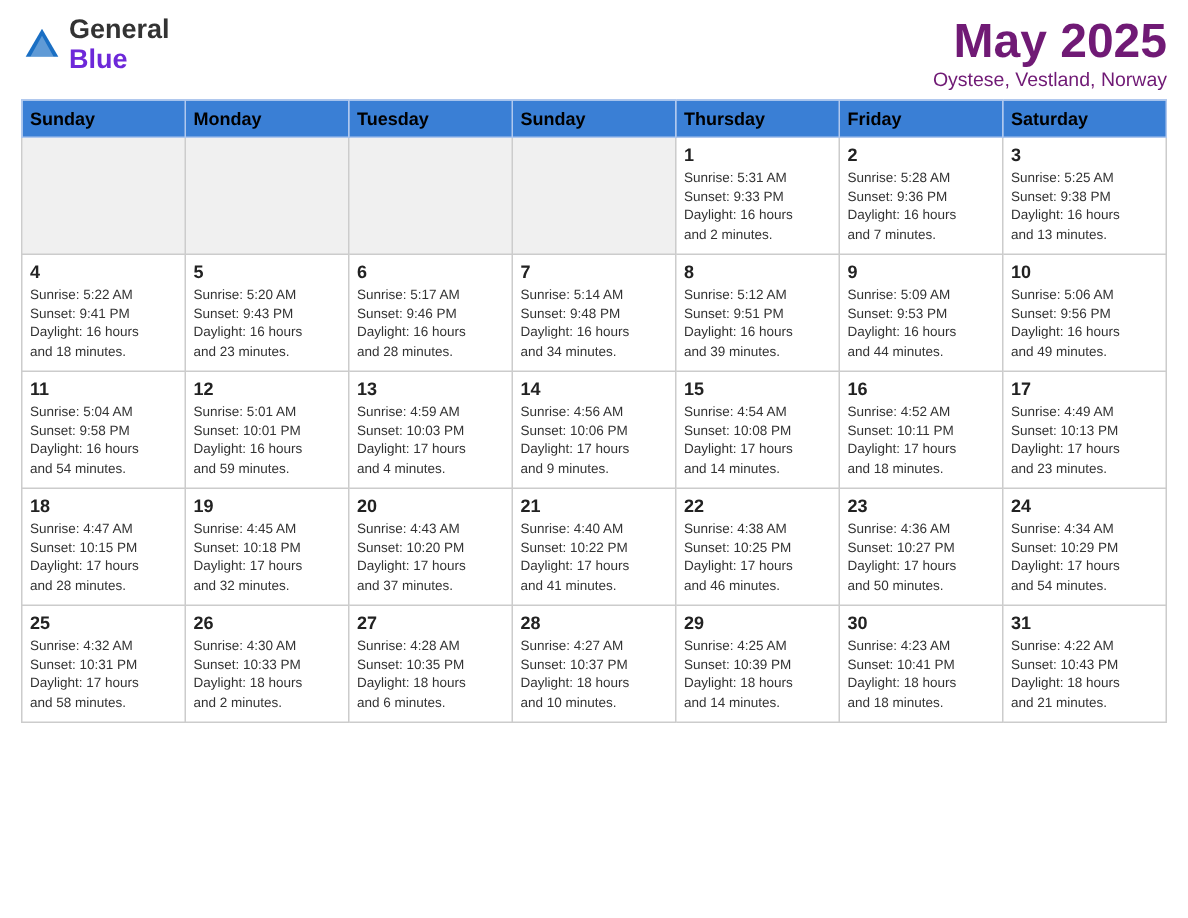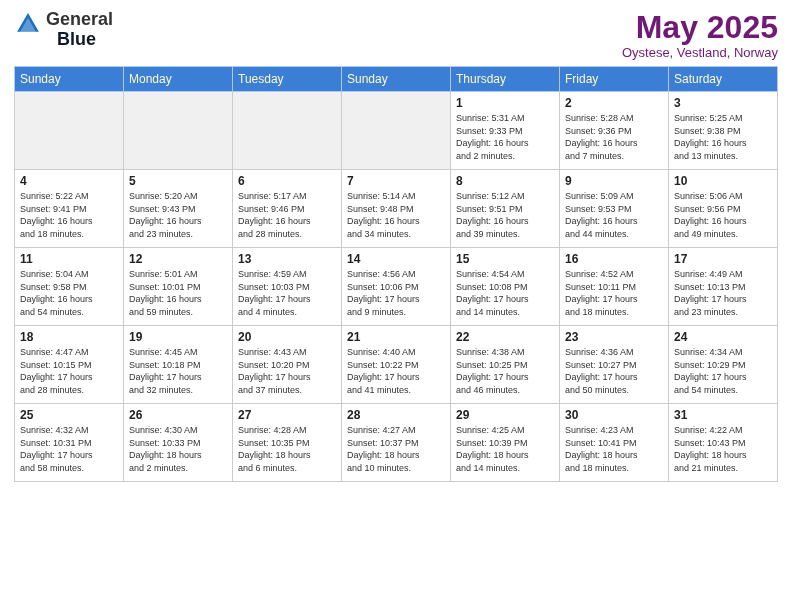--- a/index.html
+++ b/index.html
@@ -16,29 +16,30 @@
       padding: 10px 14px 10px 14px;
     }
     .header {
       display: flex;
       justify-content: space-between;
       align-items: flex-start;
       margin-bottom: 6px;
     }
     .logo {
       display: flex;
+      align-items: center;
       gap: 4px;
     }
     .logo-text {
       font-size: 18px;
       font-weight: bold;
       line-height: 1.1;
     }
     .logo-general { color: #333; }
-    .logo-blue { color: #0f172a; margin-left: 11px; }
+    .logo-blue { color: #6d28d9; }
     .logo-icon {
       width: 28px;
       height: 28px;
     }
     .title-block {
       text-align: right;
     }
     .main-title {
       font-size: 32px;
       font-weight: bold;
@@ -49,23 +50,23 @@
       font-size: 13px;
       color: #701a75;
     }
     .calendar {
       width: 100%;
       border-collapse: collapse;
       table-layout: fixed;
     }
     .calendar th {
       background: #3a7fd5;
-      color: #fef9c3;
+      color: #000000;
       font-size: 12px;
-      font-weight: normal;
+      font-weight: bold;
       text-align: left;
       padding: 5px 5px;
       border: 1px solid #b0c8ee;
     }
     .calendar td {
       vertical-align: top;
       border: 1px solid #ccc;
       padding: 4px 5px;
       font-size: 9.5px;
       color: #222;

